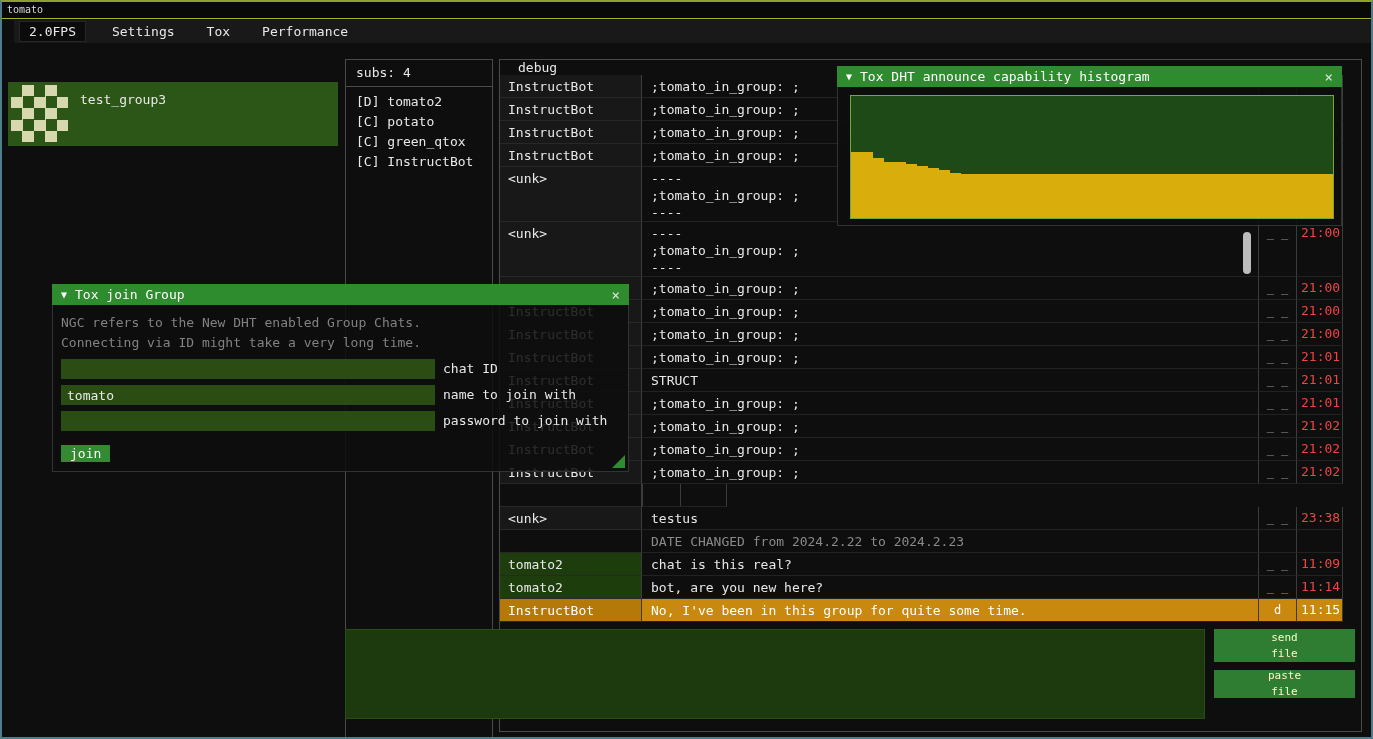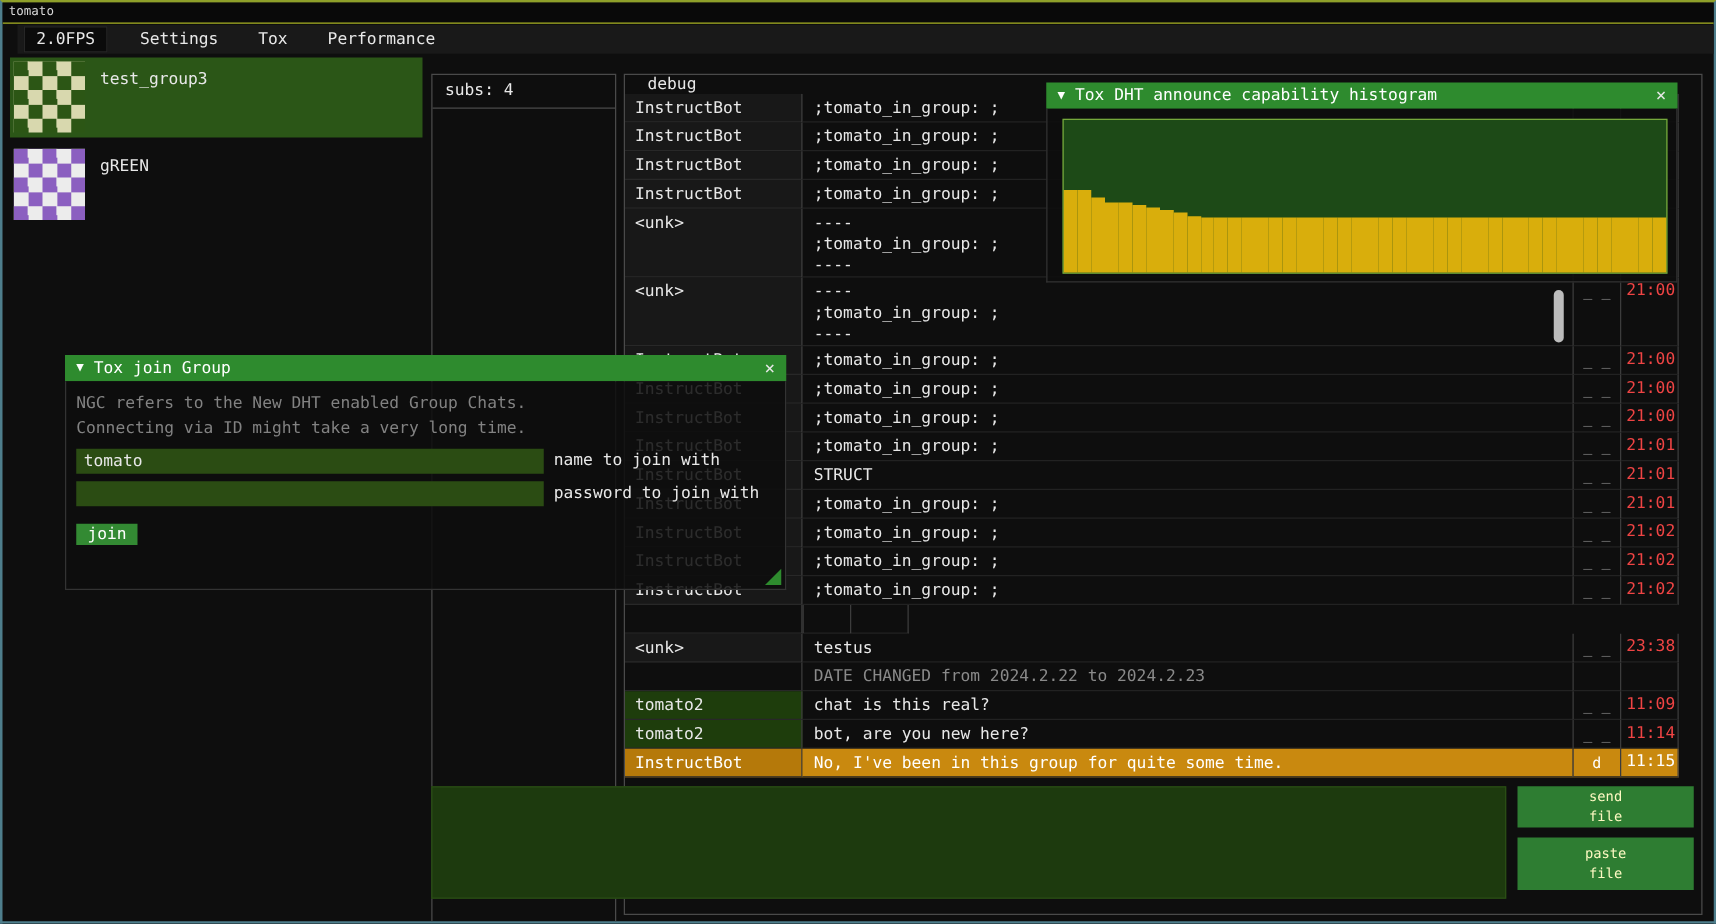--- a/index.html
+++ b/index.html
@@ -15,21 +15,21 @@
     background:#090909; border-bottom:1px solid #a9b325;
     font-size:10px; line-height:16px; padding-left:5px; color:#d8d8d8; }
   .menubar { position:absolute; left:12px; top:18px; right:0; height:23px;
     background:#191919; display:flex; align-items:center; }
   .fps-box { background:#0b0b0b; padding:2px 9px; margin-left:5px; border:1px solid #262626; }
   .menubar-items { display:flex; margin-left:14px; }
   .menu-item { padding:2px 12px; margin-right:8px; cursor:default; }
 
   
   .group-list { position:absolute; left:6px; top:44px; width:330px; }
-  .group-item { display:flex; min-height:64px; margin-bottom:6px; }
+  .group-item { display:flex; min-height:64px; margin-bottom:6px;margin-top:36px; }
   .group-item.selected { background:#2b5617; }
   .group-icon { width:57px; height:57px; margin:3px; flex:0 0 auto; }
   .group-label { margin:10px 0 0 9px; }
 
   
   .members-panel { position:absolute; left:343px; top:57px; width:148px; height:723px;
     border:1px solid #4a4a4a; }
   .members-header { height:27px; line-height:26px; padding-left:10px; border-bottom:1px solid #4a4a4a; }
   .members-list { padding-top:5px; }
   .member-item { padding:1px 10px; line-height:18px; }
@@ -60,21 +60,21 @@
     background:#bcbcbc; border-radius:4px; }
 
   
   .composer-input { position:absolute; left:343px; top:627px; width:860px; height:90px;
     background:#1d3a0e; border:1px solid #2a4d14; resize:none; outline:none;
     color:#e8e8e8; font-family:inherit; font-size:13px; padding:6px; }
   .file-btn { position:absolute; left:1212px; width:141px; background:#2e7d32; color:#fef9c3;
     display:flex; align-items:center; justify-content:center; text-align:center;
     white-space:pre-line; line-height:16px; cursor:pointer; border:none; font-family:inherit; font-size:11px; }
   .send-btn { top:627px; height:33px; }
-  .paste-btn { top:668px; height:42px; }
+  .paste-btn { top:668px; height:28px; }
 
   
   .float-titlebar { height:21px; background:#2e8b2e; display:flex; align-items:center;
     padding:0 9px; color:#fff; }
   .collapse-icon { font-size:10px; margin-right:8px; }
   .float-title { flex:1 1 auto; }
   .close-icon { font-size:14px; color:#e8e8e8; cursor:pointer; }
   .float-body { position:absolute; left:0; right:0; bottom:0; top:21px;
     background:rgba(13,13,13,0.86); border:1px solid #333; border-top:none; }
 
@@ -112,28 +112,30 @@
         <div class="menu-item">Tox</div>
         <div class="menu-item">Performance</div>
       </div>
   </div>
 
   <div class="group-list">
       <div class="group-item selected">
         <div class="group-icon" style="background: repeating-conic-gradient(rgb(216, 216, 174) 0deg, rgb(216, 216, 174) 25%, rgb(44, 86, 21) 0deg, rgb(44, 86, 21) 50%) 0% 0% / 23px 23px;"></div>
         <div class="group-label">test_group3</div>
       </div>
-      <div class="group-item">
-        <div class="group-icon" style="background: repeating-conic-gradient(rgb(236, 236, 236) 0deg, rgb(236, 236, 236) 25%, rgb(139, 95, 192) 0deg, rgb(139, 95, 192) 50%) 0% 0% / 23px 23px;"></div>
-        <div class="group-label">gREEN</div>
-      </div>
     </div>
 
   <div class="members-panel">
     <div class="members-header">subs: 4</div>
+    <div class="members-list">
+        <div class="member-item">[D] tomato2</div>
+        <div class="member-item">[C] potato</div>
+        <div class="member-item">[C] green_qtox</div>
+        <div class="member-item">[C] InstructBot</div>
+      </div>
   </div>
 
   <div class="chat-panel">
     <div class="chat-title">debug</div>
     <div class="chat-rows">
         <div class="chat-row row-normal">
           <div class="cell-name">InstructBot</div>
           <div class="cell-msg">
             <div class="msg-line">;tomato_in_group: ;</div>
           </div>
@@ -393,20 +395,24 @@
       <span class="collapse-icon">▼</span>
       <span class="float-title">Tox join Group</span>
       <span class="close-icon">×</span>
     </div>
     <div class="float-body">
       <div class="join-body">
         <div class="hint-line">NGC refers to the New DHT enabled Group Chats.</div>
         <div class="hint-line">Connecting via ID might take a very long time.</div>
         <div class="join-fields">
             <div class="field-row">
+              <input class="field-input" style="">
+              <div class="field-label">chat ID</div>
+            </div>
+            <div class="field-row">
               <input class="field-input" value="tomato" style="">
               <div class="field-label">name to join with</div>
             </div>
             <div class="field-row">
               <input class="field-input" style="">
               <div class="field-label">password to join with</div>
             </div>
           </div>
         <button class="join-btn">join</button>
       </div>

